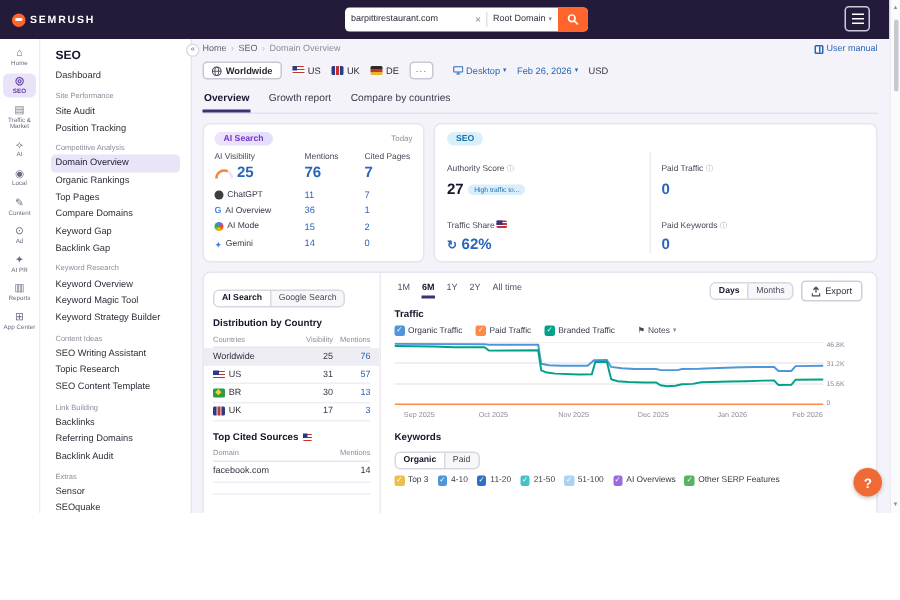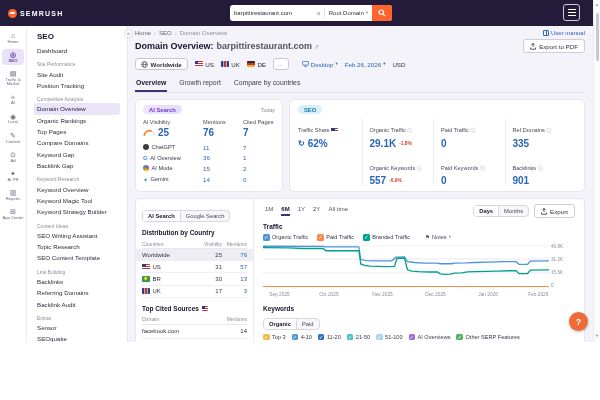--- a/index.html
+++ b/index.html
@@ -266,33 +266,20 @@
     <span>SEO</span>
     <span class="sep">›</span>
     <span class="crumb-current">Domain Overview</span>
     <span class="spacer"></span>
     <span class="usermanual">
       <span class="book-icon"></span>
       <span>User manual</span>
     </span>
   </div>
 
-  <div class="titlerow">
-    <span class="page-title">Domain Overview:</span>
-    <span class="page-domain">barpittirestaurant.com</span>
-    <span class="ext">↗</span>
-    <span class="spacer"></span>
-    <span class="btn">
-      <svg width="6" height="7" viewBox="0 0 6 7">
-          <path d="M3 0 V4 M1.3 2.2 L3 0.4 L4.7 2.2" fill="none" stroke="#4a4858" stroke-width="0.9"></path>
-          <path d="M0.5 4.5 V6.2 H5.5 V4.5" fill="none" stroke="#4a4858" stroke-width="0.9"></path>
-        </svg>
-      <span>Export to PDF</span>
-    </span>
-  </div>
 
   <div class="controlsrow">
     <span class="chip bordered">
       <svg width="7" height="7" viewBox="0 0 8 8">
           <circle cx="4" cy="4" r="3.3" fill="none" stroke="#4a4858" stroke-width="0.8"></circle>
           <ellipse cx="4" cy="4" rx="1.5" ry="3.3" fill="none" stroke="#4a4858" stroke-width="0.7"></ellipse>
           <line x1="0.7" y1="4" x2="7.3" y2="4" stroke="#4a4858" stroke-width="0.7"></line>
         </svg>
       <span>Worldwide</span>
     </span>
@@ -387,68 +374,45 @@
       </div>
     </div>
 
     <div class="card seo-card">
       <div class="cardtop">
           <span class="badge badge-seo">SEO</span>
         </div>
       <div class="seo-grid">
         <div class="seo-col">
           <div class="metric">
+            <span class="lbl"><span>Authority Score</span> <span class="info">ⓘ</span></span>
+            <span class="vrow">
+                <span class="v dark">27</span>
+                <span class="pill-note">High traffic to...</span>
+              </span>
+          </div>
+          <div class="metric">
             <span class="lbl"><span>Traffic Share</span> <span class="flag flag-us" style="width:6.5px;height:4.5px"></span></span>
             <span class="vrow">
                 <span class="refresh-icon">↻</span>
                 <span class="v">62%</span>
-              </span>
-          </div>
-        </div>
-        <div class="seo-col">
-          <div class="metric">
-            <span class="lbl"><span>Organic Traffic</span> <span class="info">ⓘ</span></span>
-            <span class="vrow">
-                <span class="v">29.1K</span>
-                <span class="delta">-1.8%</span>
-              </span>
-          </div>
-          <div class="metric">
-            <span class="lbl"><span>Organic Keywords</span> <span class="info">ⓘ</span></span>
-            <span class="vrow">
-                <span class="v">557</span>
-                <span class="delta">-6.9%</span>
               </span>
           </div>
         </div>
         <div class="seo-col">
           <div class="metric">
             <span class="lbl"><span>Paid Traffic</span> <span class="info">ⓘ</span></span>
             <span class="vrow">
                 <span class="v">0</span>
               </span>
           </div>
           <div class="metric">
             <span class="lbl"><span>Paid Keywords</span> <span class="info">ⓘ</span></span>
             <span class="vrow">
                 <span class="v">0</span>
-              </span>
-          </div>
-        </div>
-        <div class="seo-col">
-          <div class="metric">
-            <span class="lbl"><span>Ref.Domains</span> <span class="info">ⓘ</span></span>
-            <span class="vrow">
-                <span class="v">335</span>
-              </span>
-          </div>
-          <div class="metric">
-            <span class="lbl"><span>Backlinks</span> <span class="info">ⓘ</span></span>
-            <span class="vrow">
-                <span class="v">901</span>
               </span>
           </div>
         </div>
       </div>
     </div>
   </div>
 
   <div class="card lower">
     <div class="lcol">
       <span class="seg">

